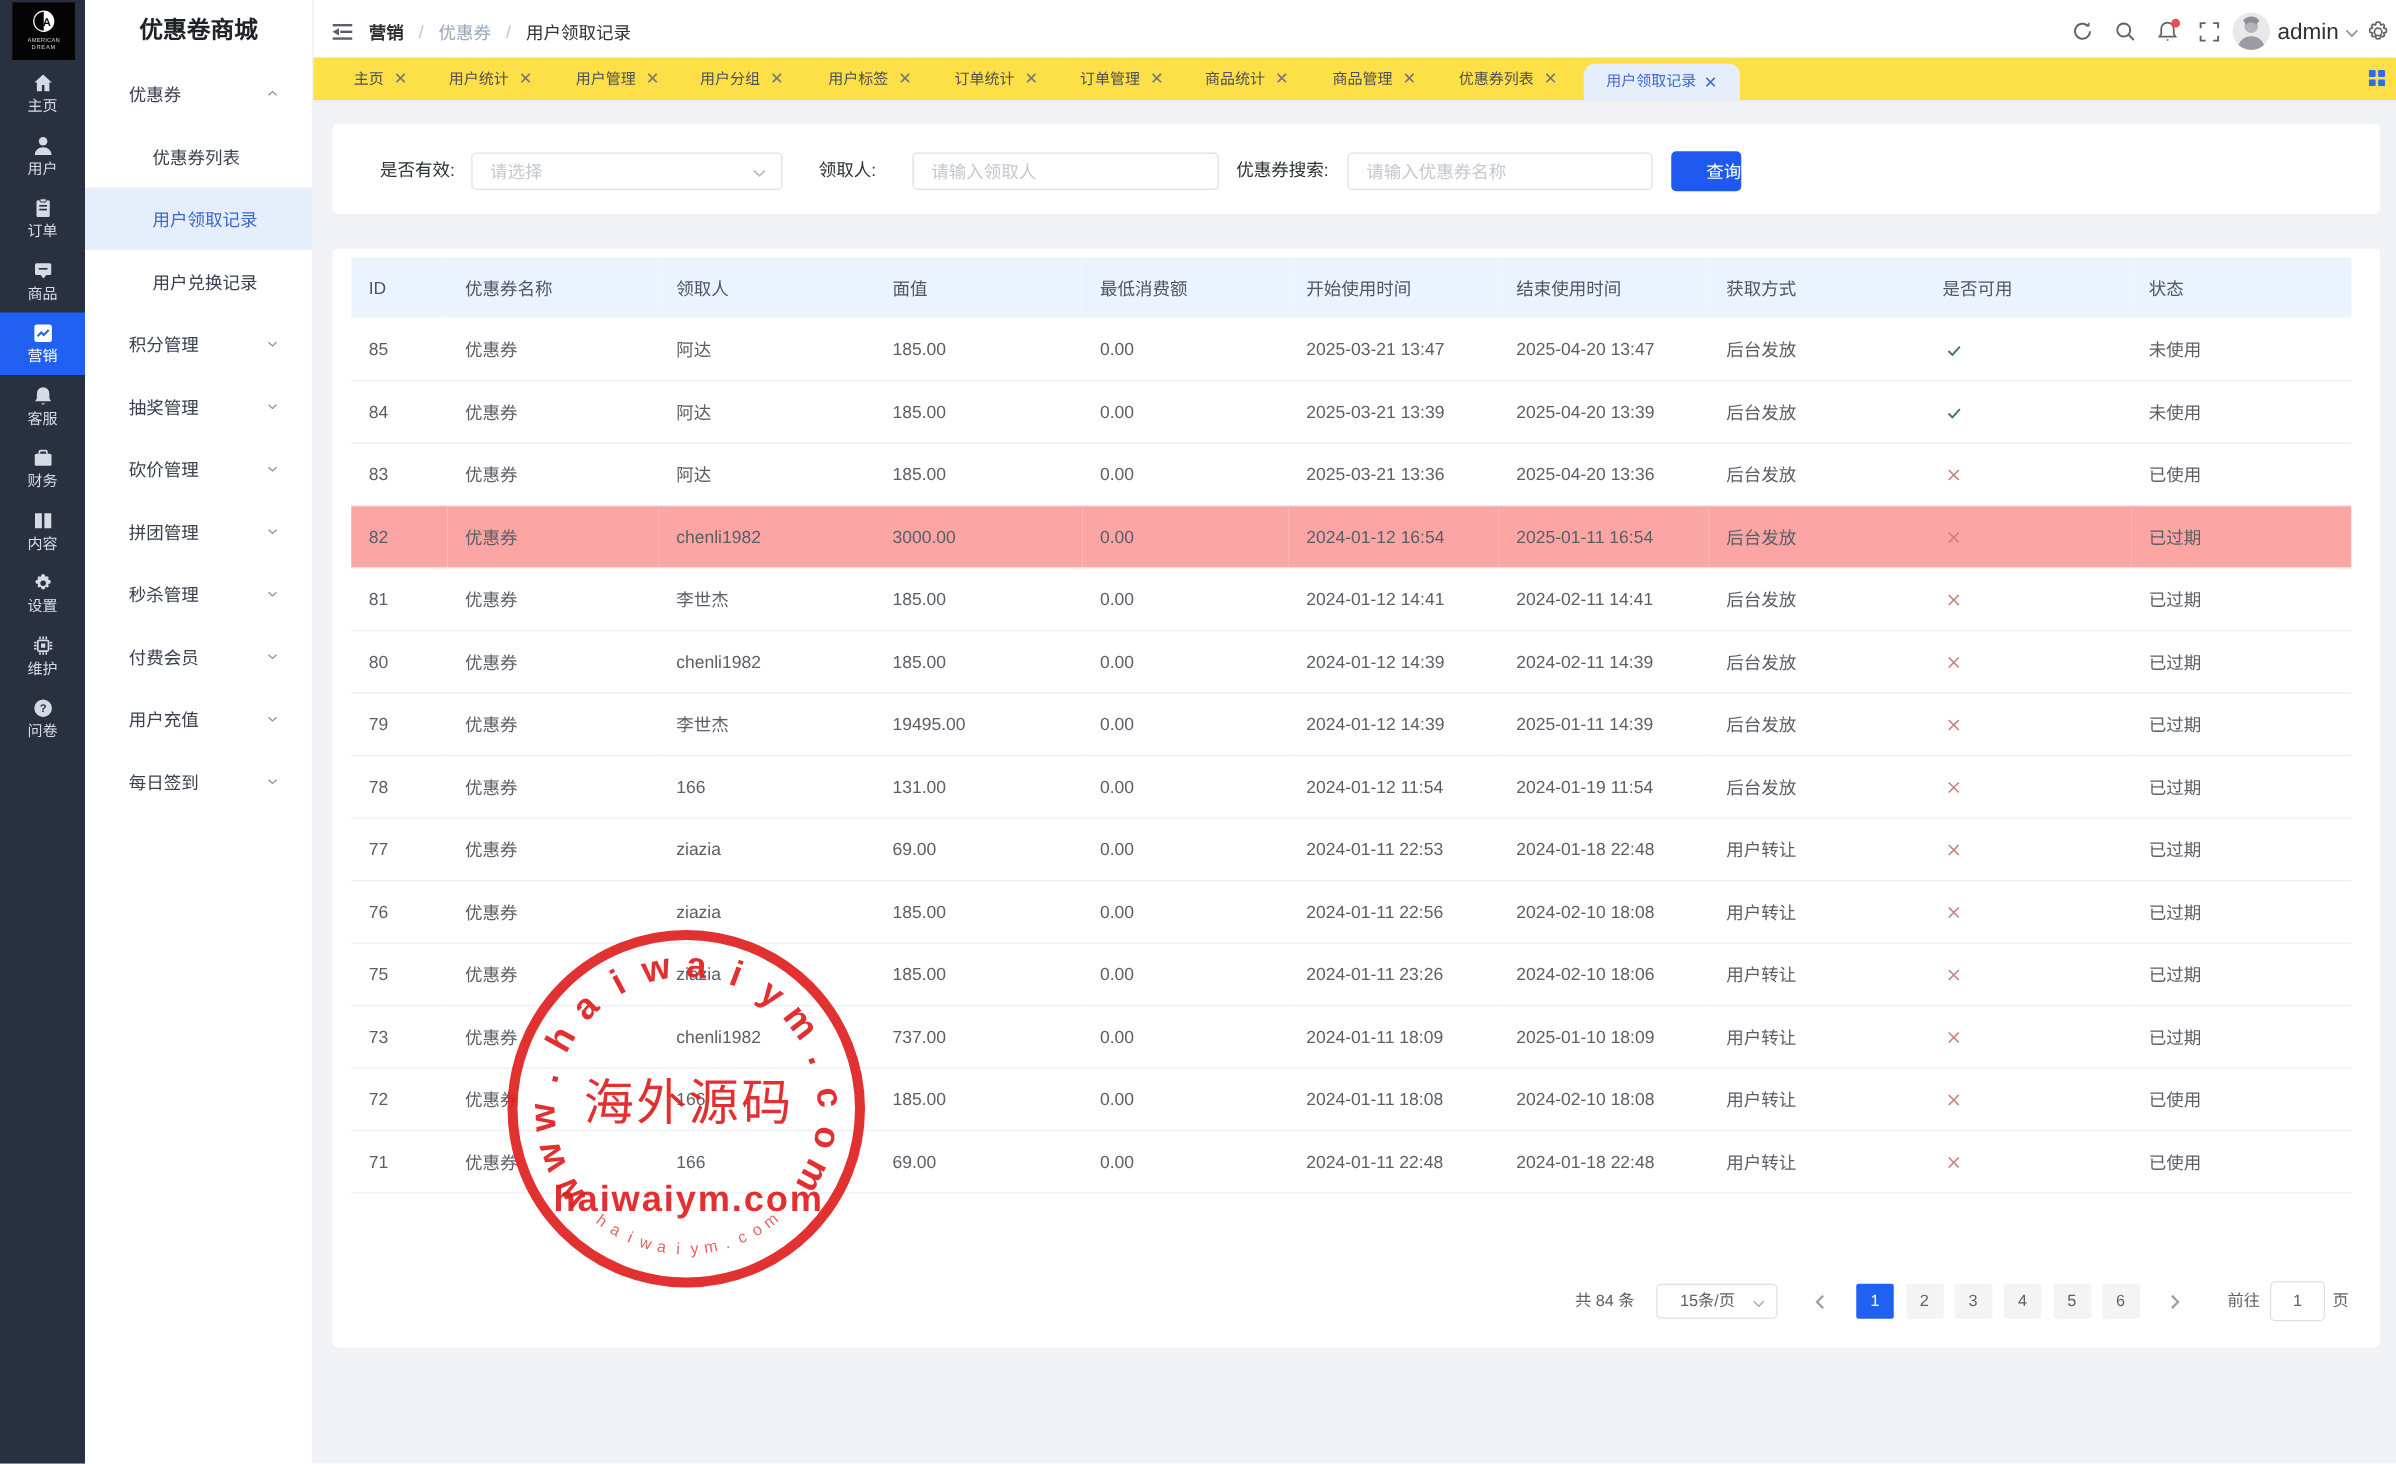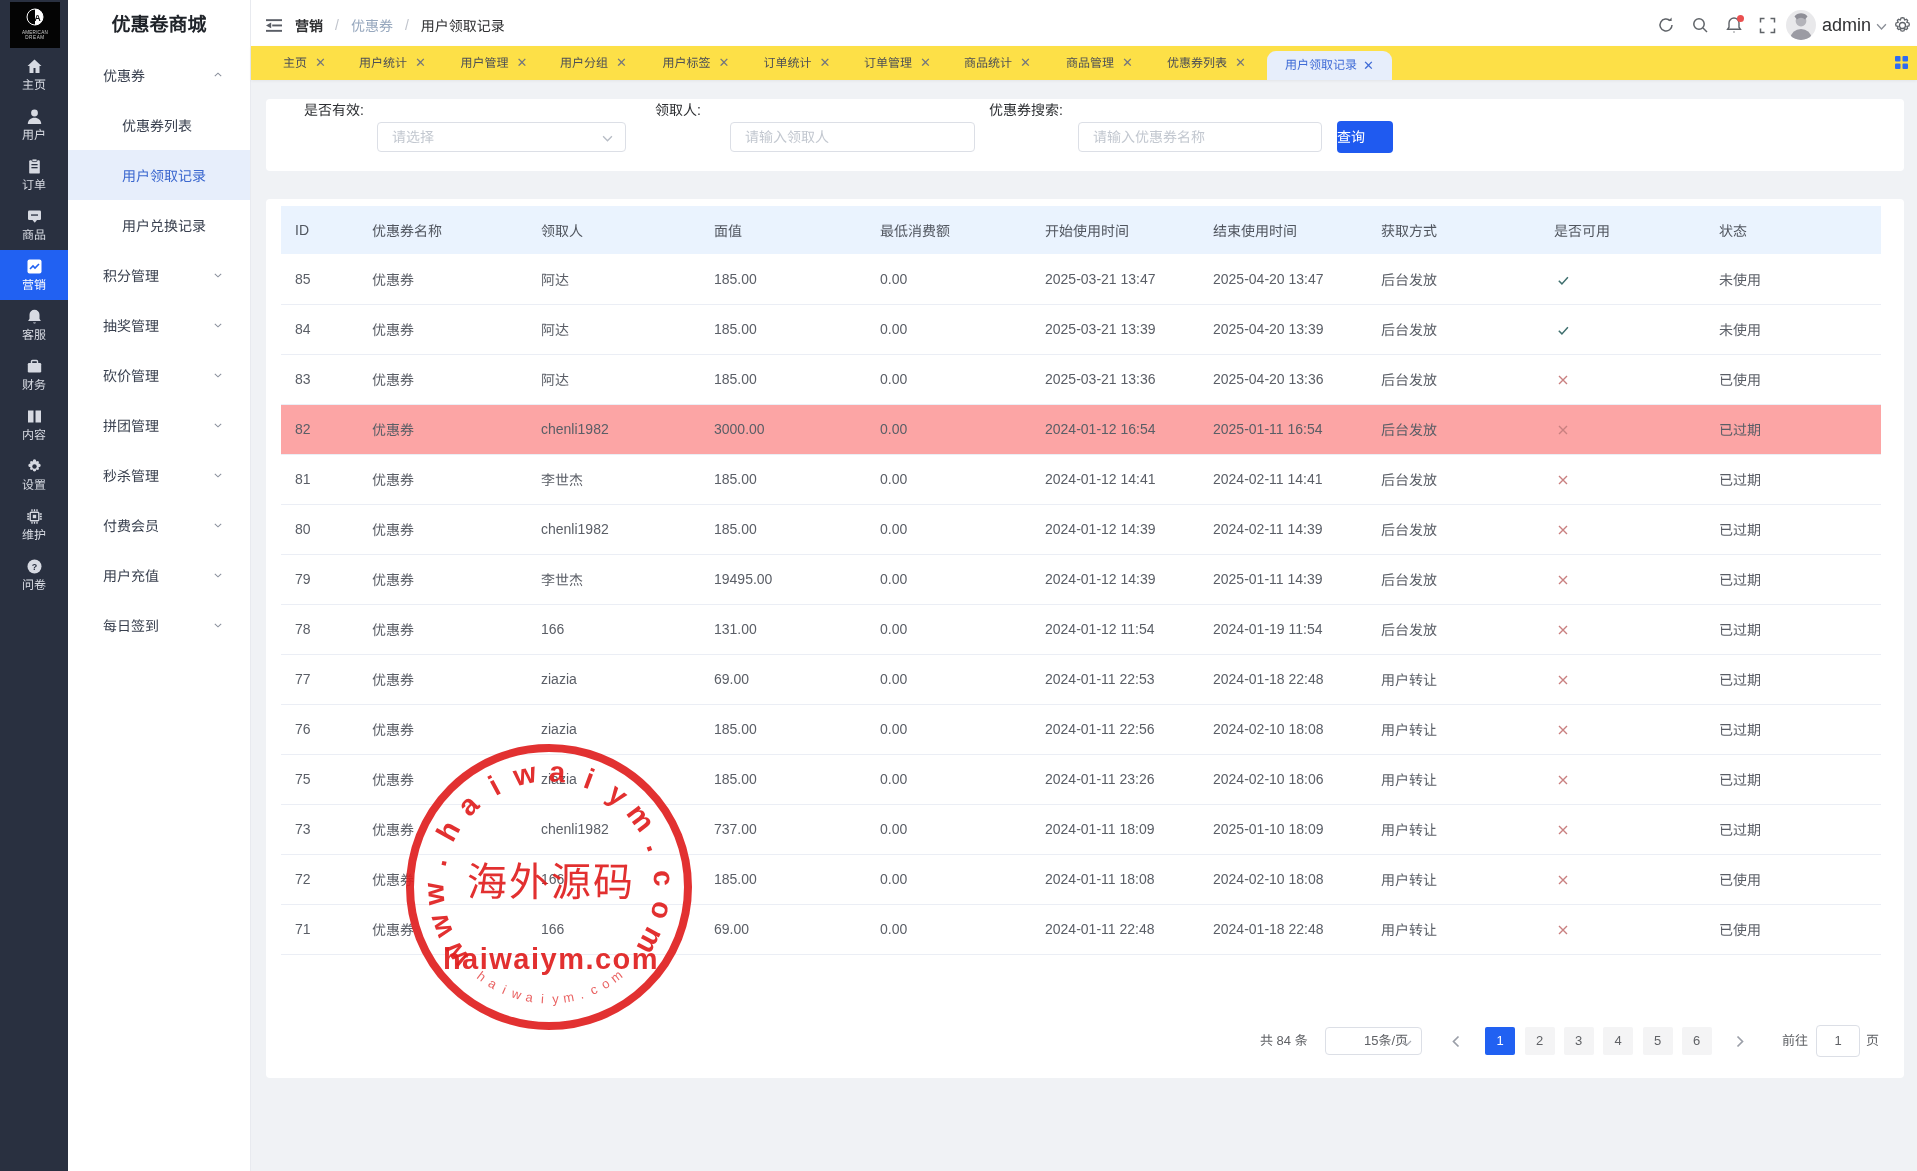--- a/index.html
+++ b/index.html
@@ -32,25 +32,25 @@
   .hicons { position:absolute; right:0; top:0; height:50px; display:flex; align-items:center; }
   .tabs { position:absolute; left:0; top:46px; width:100%; height:34px; background:#fde047; box-shadow:0 1px 3px rgba(0,0,0,.06); }
   .tab { position:absolute; top:0; height:34px; line-height:34px; font-size:12px; color:#4e5055; white-space:nowrap; }
   .tab .x { margin-left:8px; color:#73767d; font-size:13px; }
   .tabpill { position:absolute; left:1016px; top:5px; width:125px; height:29px; background:#e7eefb; border-radius:9px 9px 0 0; color:#3f6bd6; font-size:12px; line-height:29px; }
   .tabpill .tx { position:absolute; left:18px; }
   .tabpill .x { position:absolute; left:96px; font-size:13px; }
   .gridicon { position:absolute; right:9px; top:10px; }
   
   .filtercard { position:absolute; left:15px; top:99px; width:1638px; height:72px; background:#fff; border-radius:4px; }
-  .f-item { position:absolute; top:0; height:72px; display:flex; align-items:flex-start; }
+  .f-item { position:absolute; top:0; height:72px; display:flex; align-items:center; }
   .f-label { font-size:14px; color:#2e3033; }
   .inp { height:30px; border:1px solid #dcdfe6; border-radius:4px; background:#fff; position:relative; }
   .ph { position:absolute; left:14px; top:0; line-height:28px; color:#c3c8d0; font-size:14px; }
-  .btn { position:absolute; left:1086px; top:121px; width:56px; height:32px; background:#1f5af0; color:#fff; font-size:14px; border-radius:4px; text-align:left; line-height:32px; }
+  .btn { position:absolute; left:1086px; top:121px; width:56px; height:32px; background:#1f5af0; color:#fff; font-size:14px; border-radius:4px; text-align:right; line-height:32px; }
   .tablecard { position:absolute; left:15px; top:199px; width:1638px; height:879px; background:#fff; border-radius:4px; }
   table.t { border-collapse:collapse; table-layout:fixed; width:1600px; position:absolute; left:15px; top:7px; font-size:14px; }
   table.t th { background:#eaf3fe; height:48px; font-weight:normal; color:#51565f; text-align:left; padding:0 0 0 14px; }
   table.t td { height:50px; border-bottom:1px solid #ebeef5; color:#5a5e66; padding:0 0 0 14px; }
   table.t tr.stripe td { background:#fca5a5;margin-top:16px; }
   .pager { position:absolute; left:0; top:828px; height:28px; width:1638px; font-size:13px; color:#606266; }
   .pager > * { position:absolute; top:0; }
   .pbtn { width:30px; height:28px; border-radius:2px; background:#f4f4f5; text-align:center; line-height:28px; font-size:13px; color:#606266; }
   .pbtn.on { background:#2161f2; color:#fff; }
 </style>
@@ -504,21 +504,21 @@
             <td><svg width="12" height="12" viewBox="0 0 12 12" style="vertical-align:middle;margin-left:3px">
                 <path d="M2 2l8 8M10 2l-8 8" stroke="#c98080" stroke-width="1.4" fill="none"></path>
               </svg></td>
             <td>已使用</td>
           </tr>
         </tbody>
       </table>
     <div class="pager" id="pager">
         <span style="left:994px;line-height:28px;">共 84 条</span>
         <span class="inp" style="left:1059px;width:97px;height:28px;">
-          <span style="position:absolute;left:18px;top:0;line-height:26px;color:#606266;font-size:13px;margin-left:20px;">15条/页</span>
+          <span style="position:absolute;left:18px;top:0;line-height:26px;color:#606266;font-size:13px;">15条/页</span>
           <svg style="position:absolute;right:9px;top:10px" width="10" height="10" viewBox="0 0 10 10">
             <path d="M1 3 5 7 9 3" stroke="#a8abb2" stroke-width="1.2" fill="none"></path>
           </svg>
         </span>
         <svg style="left:1186px;top:8px;position:absolute" width="8" height="13" viewBox="0 0 8 13">
           <path d="M6.5 1.5 L1.5 6.5 L6.5 11.5" stroke="#9b9fa8" stroke-width="1.7" fill="none"></path>
         </svg>
         <span class="pbtn on" style="left:1219px">1</span>
         <span class="pbtn " style="left:1258.5px">2</span>
         <span class="pbtn " style="left:1297.5px">3</span>

